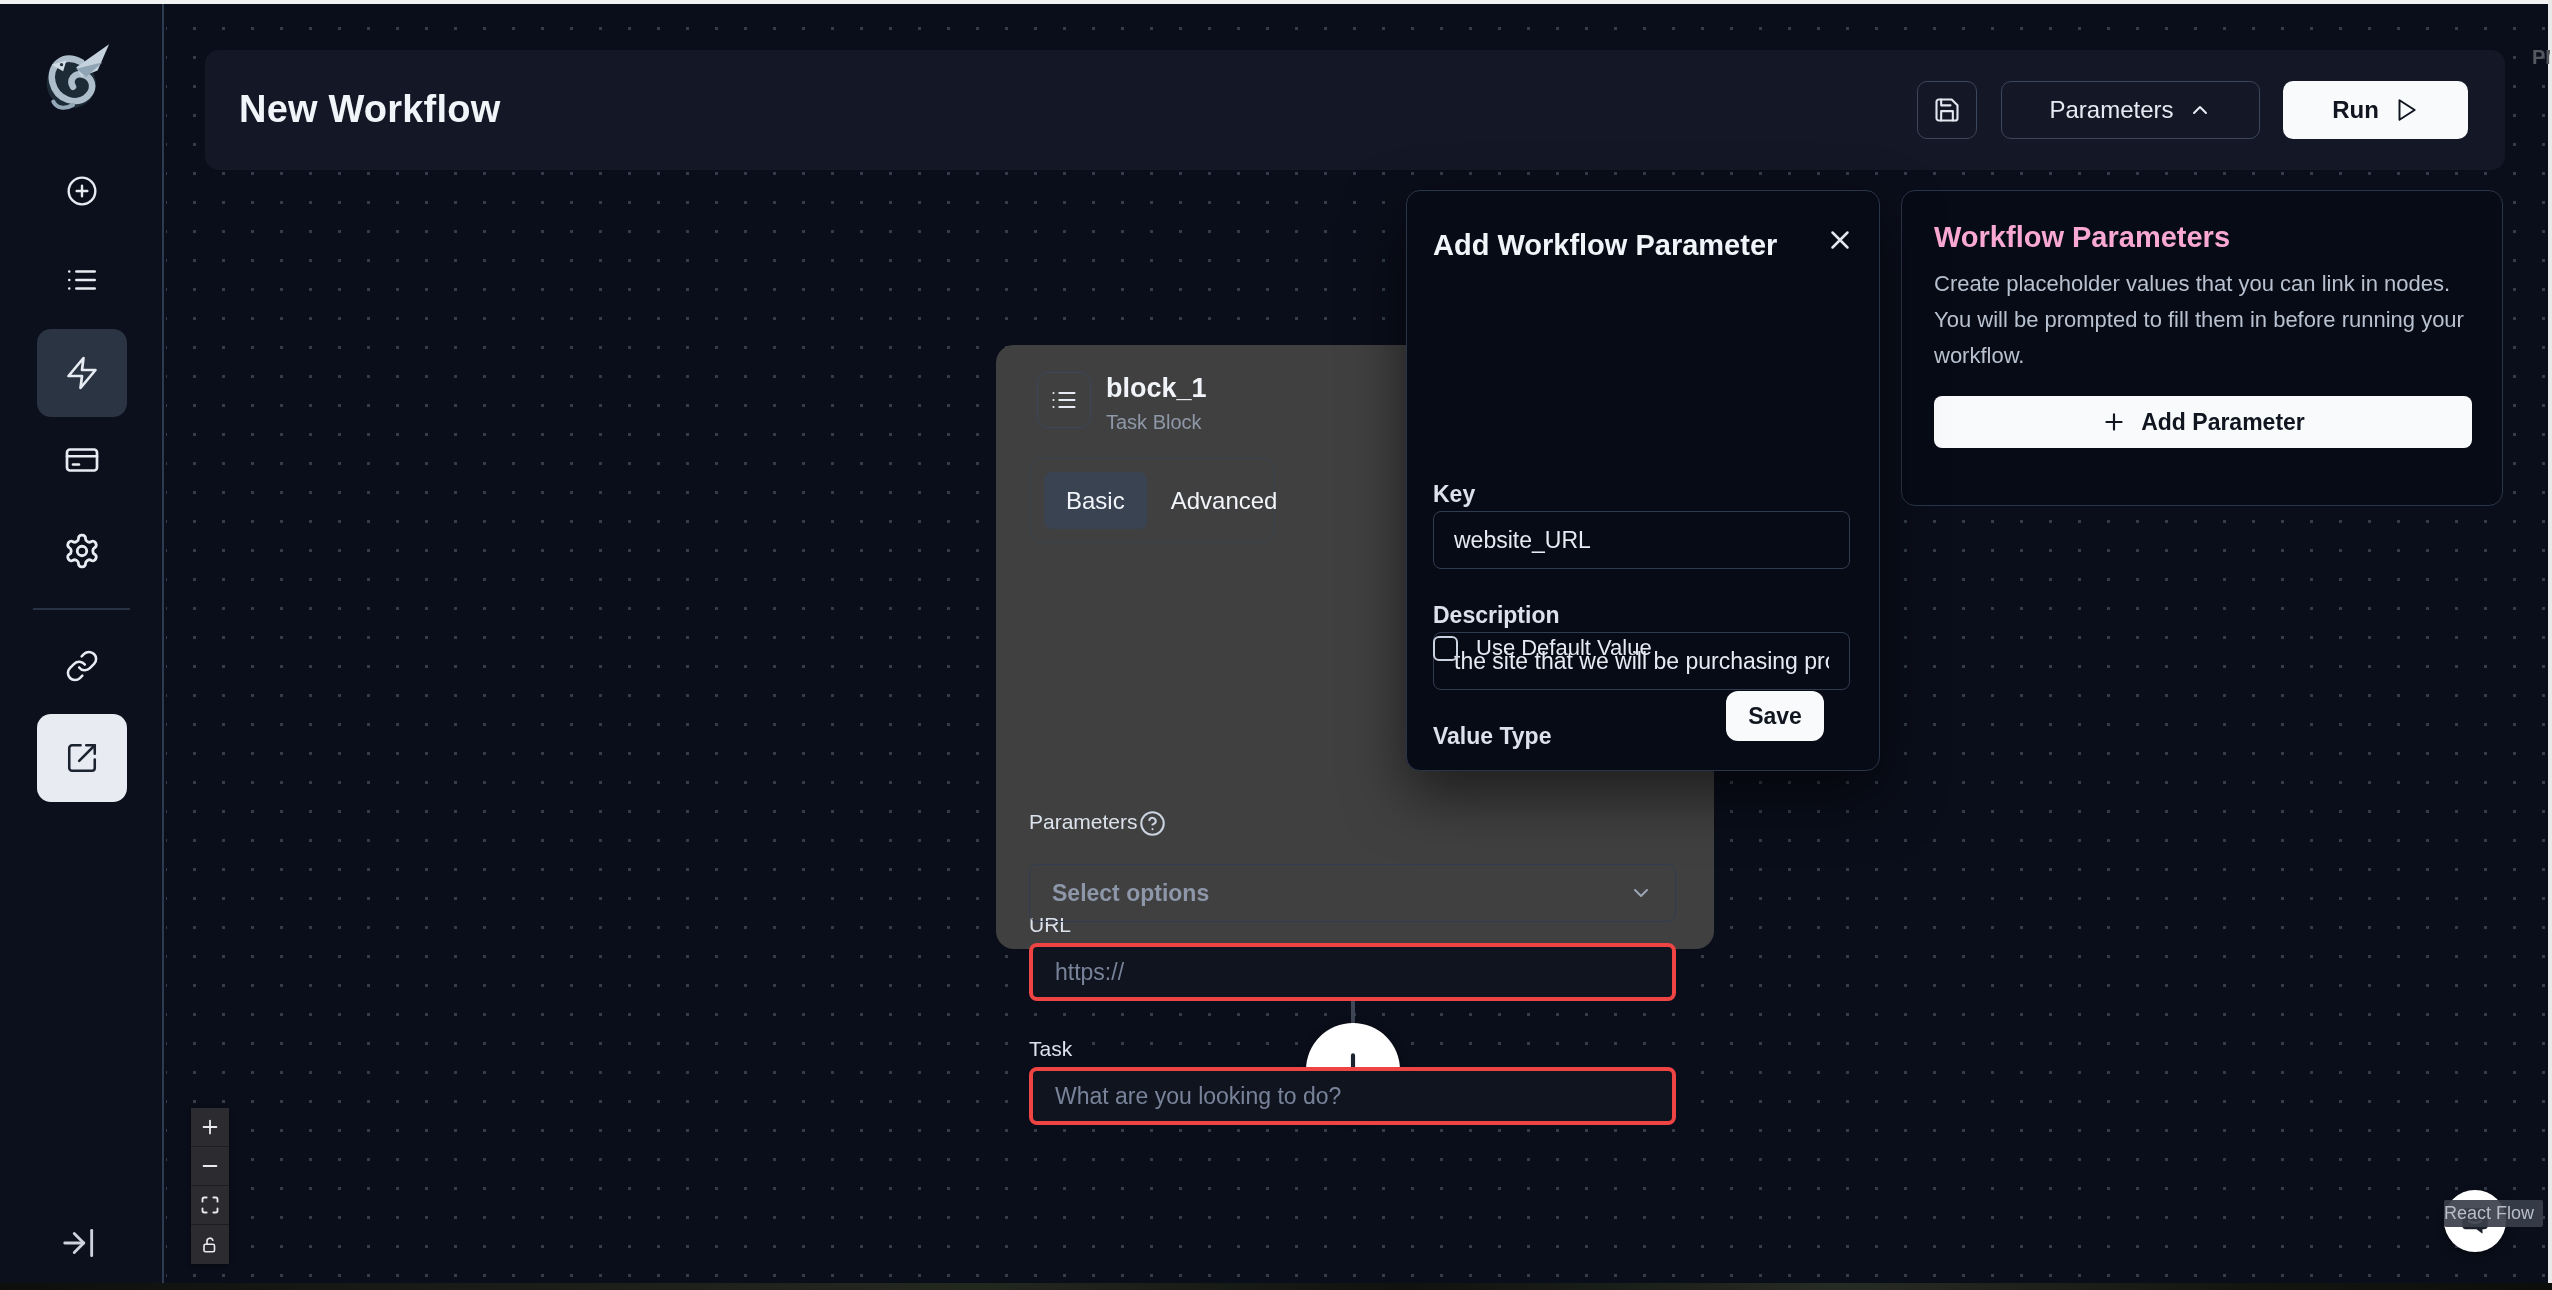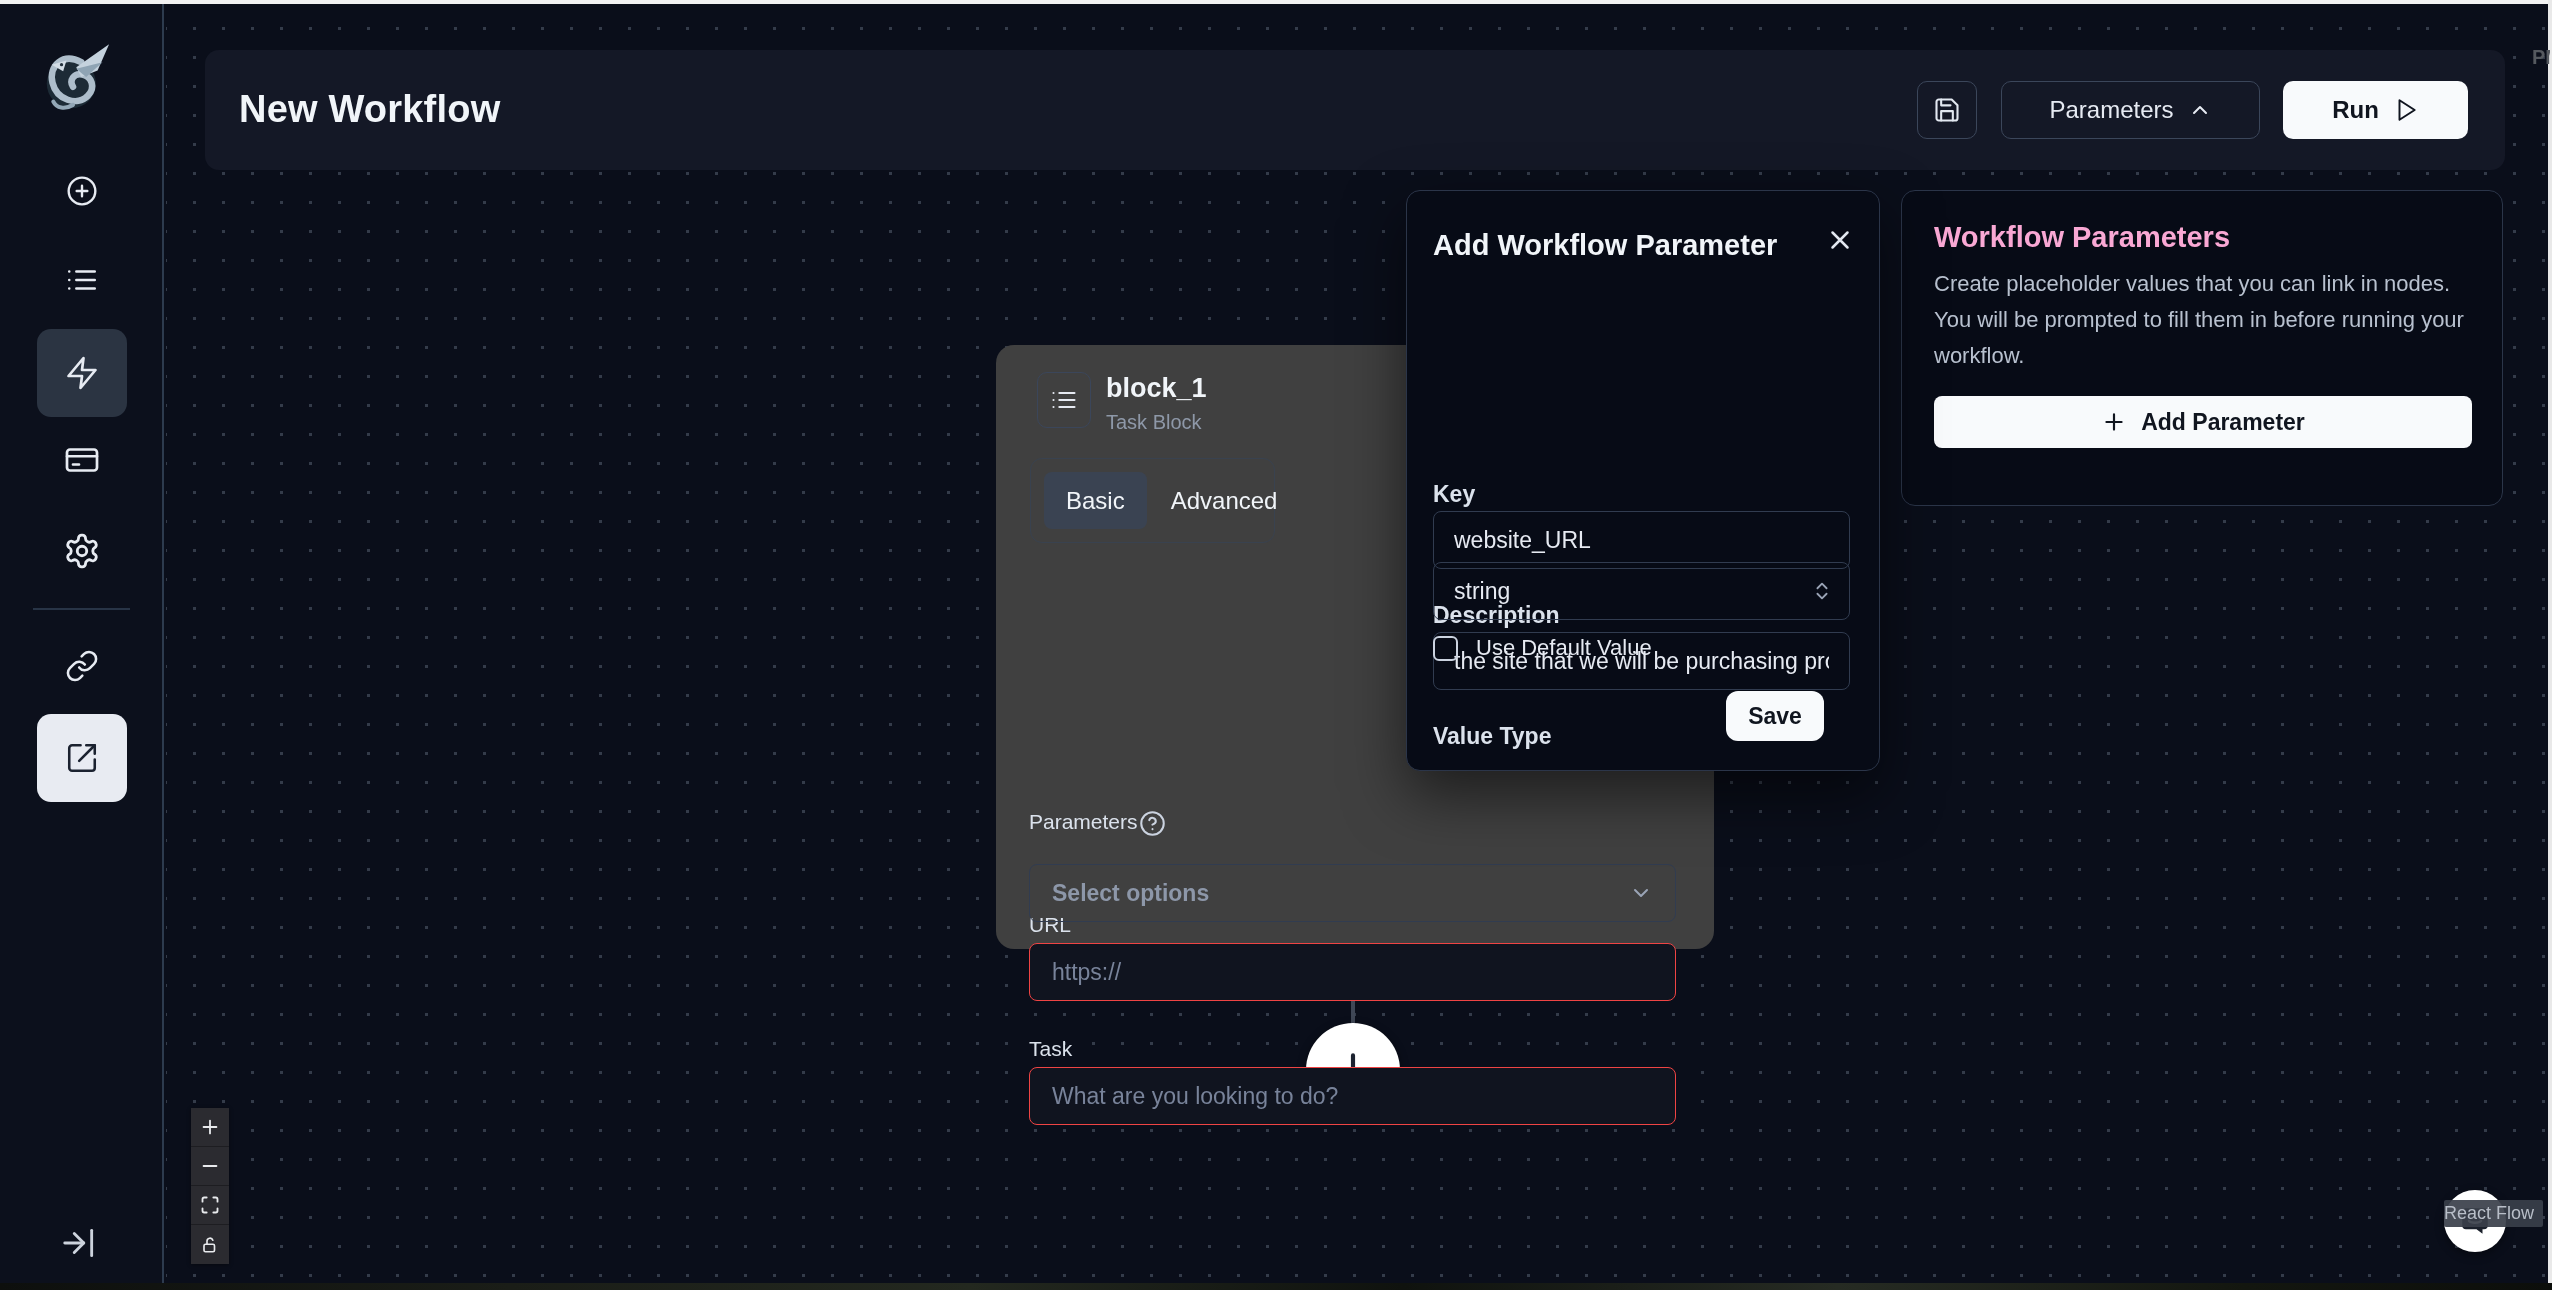--- a/index.html
+++ b/index.html
@@ -58,21 +58,21 @@
                   border:1px solid #3b465a; display:flex; align-items:center; justify-content:center; color:#e6eaf2; }
   .card-title { position:absolute; left:110px; top:28px; font-size:27px; font-weight:600; color:#f1f5f9; }
   .card-subtitle { position:absolute; left:110px; top:66px; font-size:20px; color:#8e98a8; }
   .tabs { position:absolute; left:34px; top:113px; width:245px; height:85px; border:1px solid #39424f;
           border-radius:12px; display:flex; align-items:center; padding:0 13px; gap:2px; }
   .tab { height:57px; border:none; background:transparent; color:#f1f5f9; font-size:24px; font-family:inherit;
          border-radius:8px; padding:0 22px; cursor:pointer; }
   .tab.active { background:#3a4352; }
   .field-label { position:absolute; font-size:21px; font-weight:500; color:#dbe2ec; }
   .text-input { position:absolute; left:33px; width:647px; height:58px; background:#10141f;
-                border:1px solid #ef4444; border-radius:8px; color:#e6eaf2; font-size:23px; font-family:inherit;
+                border:4px solid #ef4444; border-radius:8px; color:#e6eaf2; font-size:23px; font-family:inherit;
                 padding:0 22px; outline:none; }
   .text-input::placeholder { color:#78839a; }
   .help-icon { position:absolute; left:143px; top:465px; color:#cbd3e0; }
   .select-box { position:absolute; left:33px; top:519px; width:647px; height:58px; border:1px solid #313c50;
                 border-radius:8px; display:flex; align-items:center; justify-content:space-between;
                 padding:0 22px; cursor:pointer; background:transparent; }
   .select-box .sel-text { font-size:23px; font-weight:600; color:#8d97a9; }
 
   
   .edge { position:absolute; left:1351px; top:949px; width:4px; height:76px; background:#3f4756; z-index:2; }
@@ -306,29 +306,20 @@
       </span>
     </button>
 
     <label class="m-label" style="top:290px">Key</label>
     <input class="m-input" style="top: 320px;" value="website_URL">
 
     <label class="m-label" style="top:411px">Description</label>
     <input class="m-input" style="top: 441px;" value="the site that we will be purchasing prod">
 
     <label class="m-label" style="top:341px; top:532px">Value Type</label>
-    <div class="m-select">
-      <span class="sel-text">string</span>
-      <span style="color:#9aa4b6">
-        <svg width="22" height="22" viewBox="0 0 24 24" stroke="currentColor" stroke-width="2" fill="none" stroke-linecap="round" stroke-linejoin="round">
-            <path d="m7 15 5 5 5-5"></path>
-            <path d="m7 9 5-5 5 5"></path>
-          </svg>
-      </span>
-    </div>
 
     <div class="checkbox-row">
       <span class="checkbox"></span>
       <span class="checkbox-label">Use Default Value</span>
     </div>
 
     <button class="save-param-btn">Save</button>
   </section>
 
   <section class="panel">

